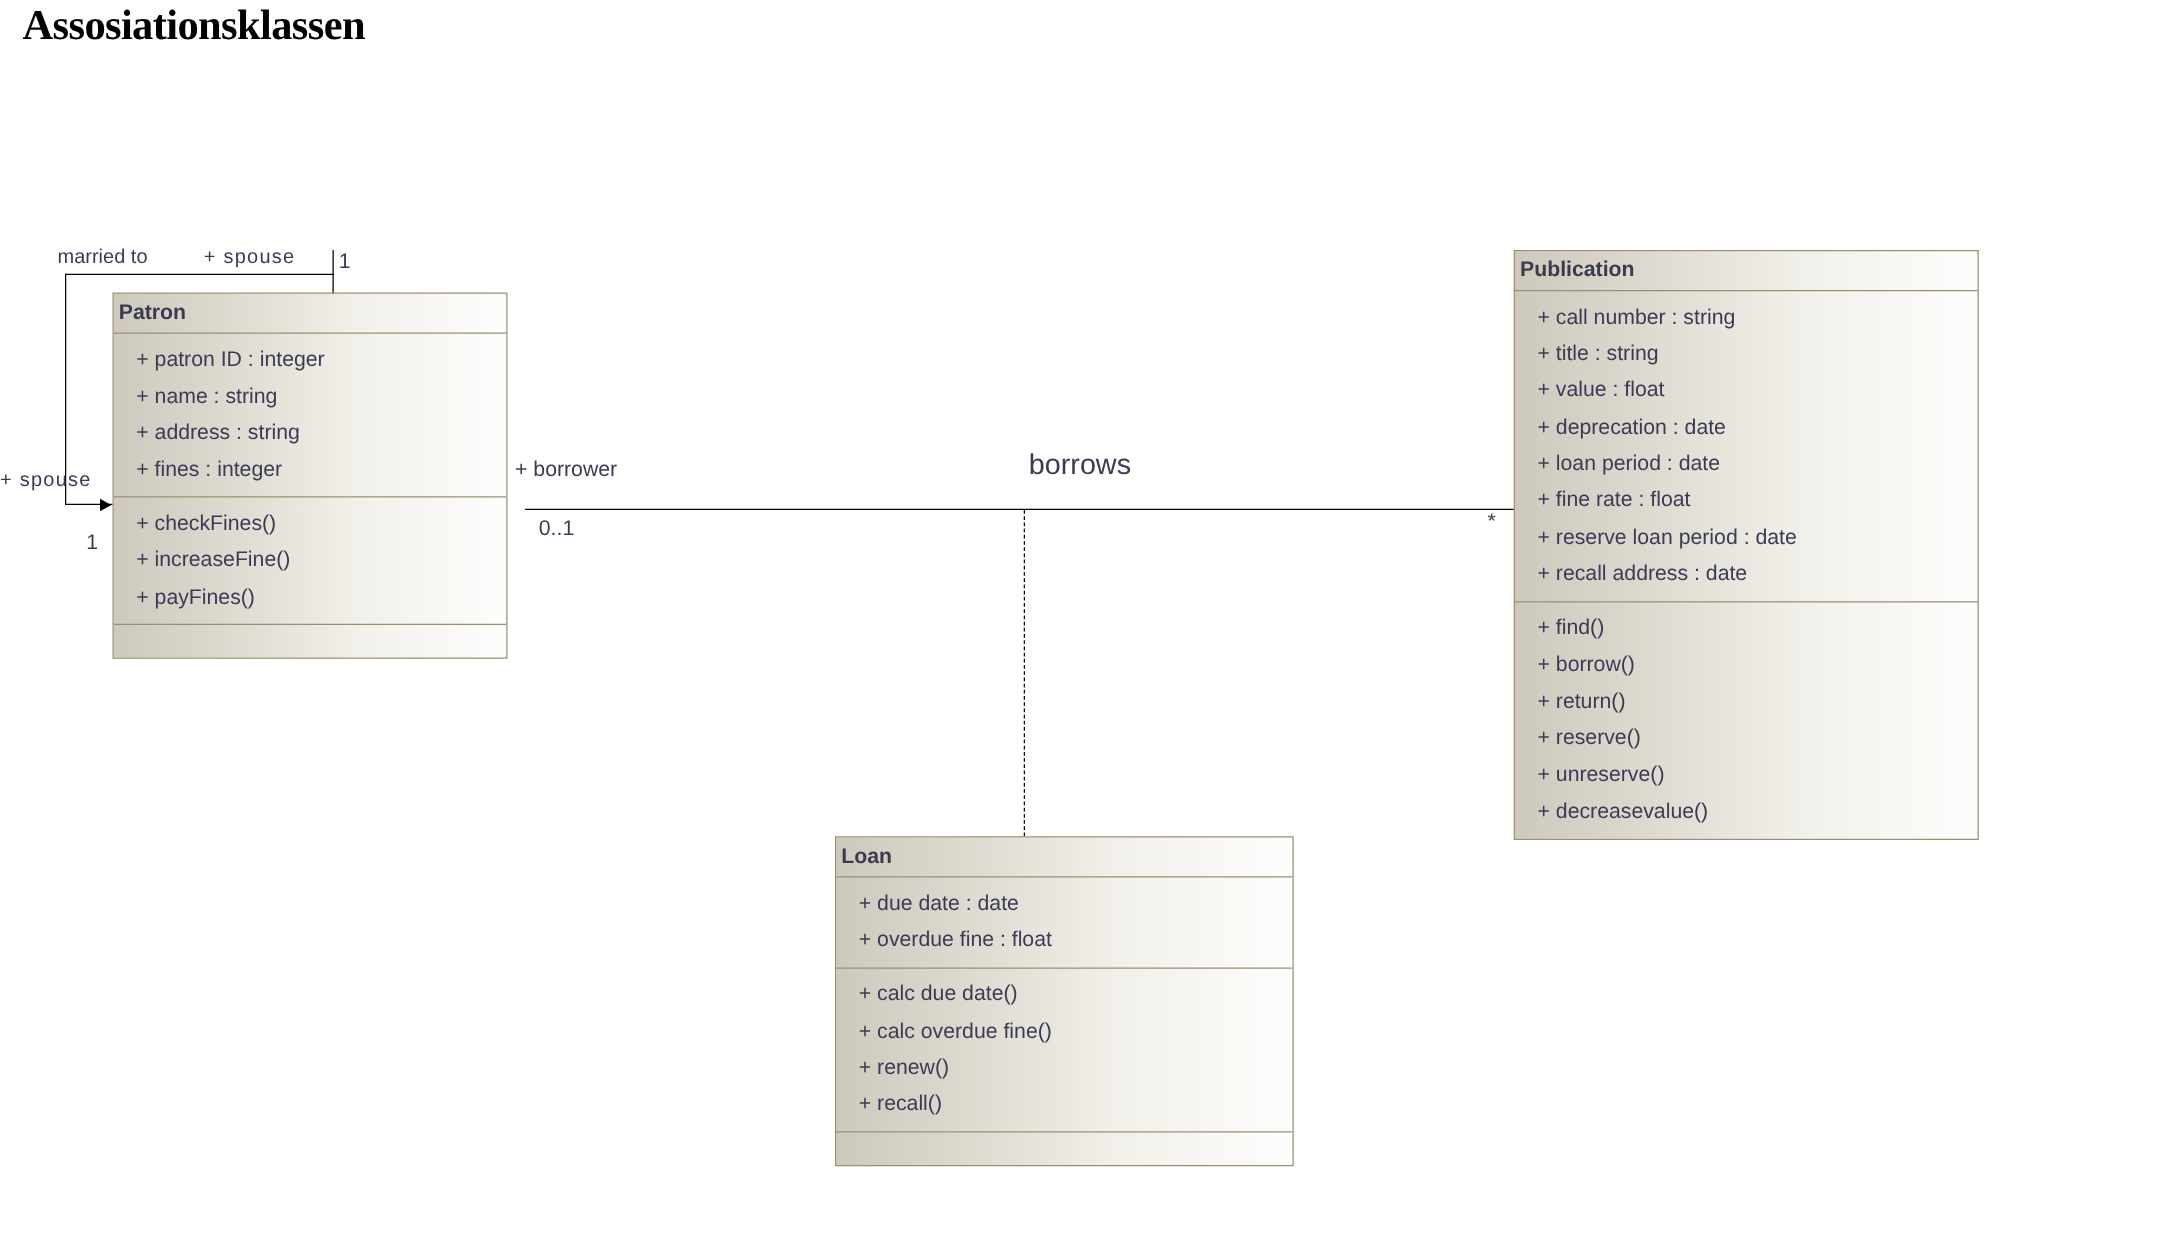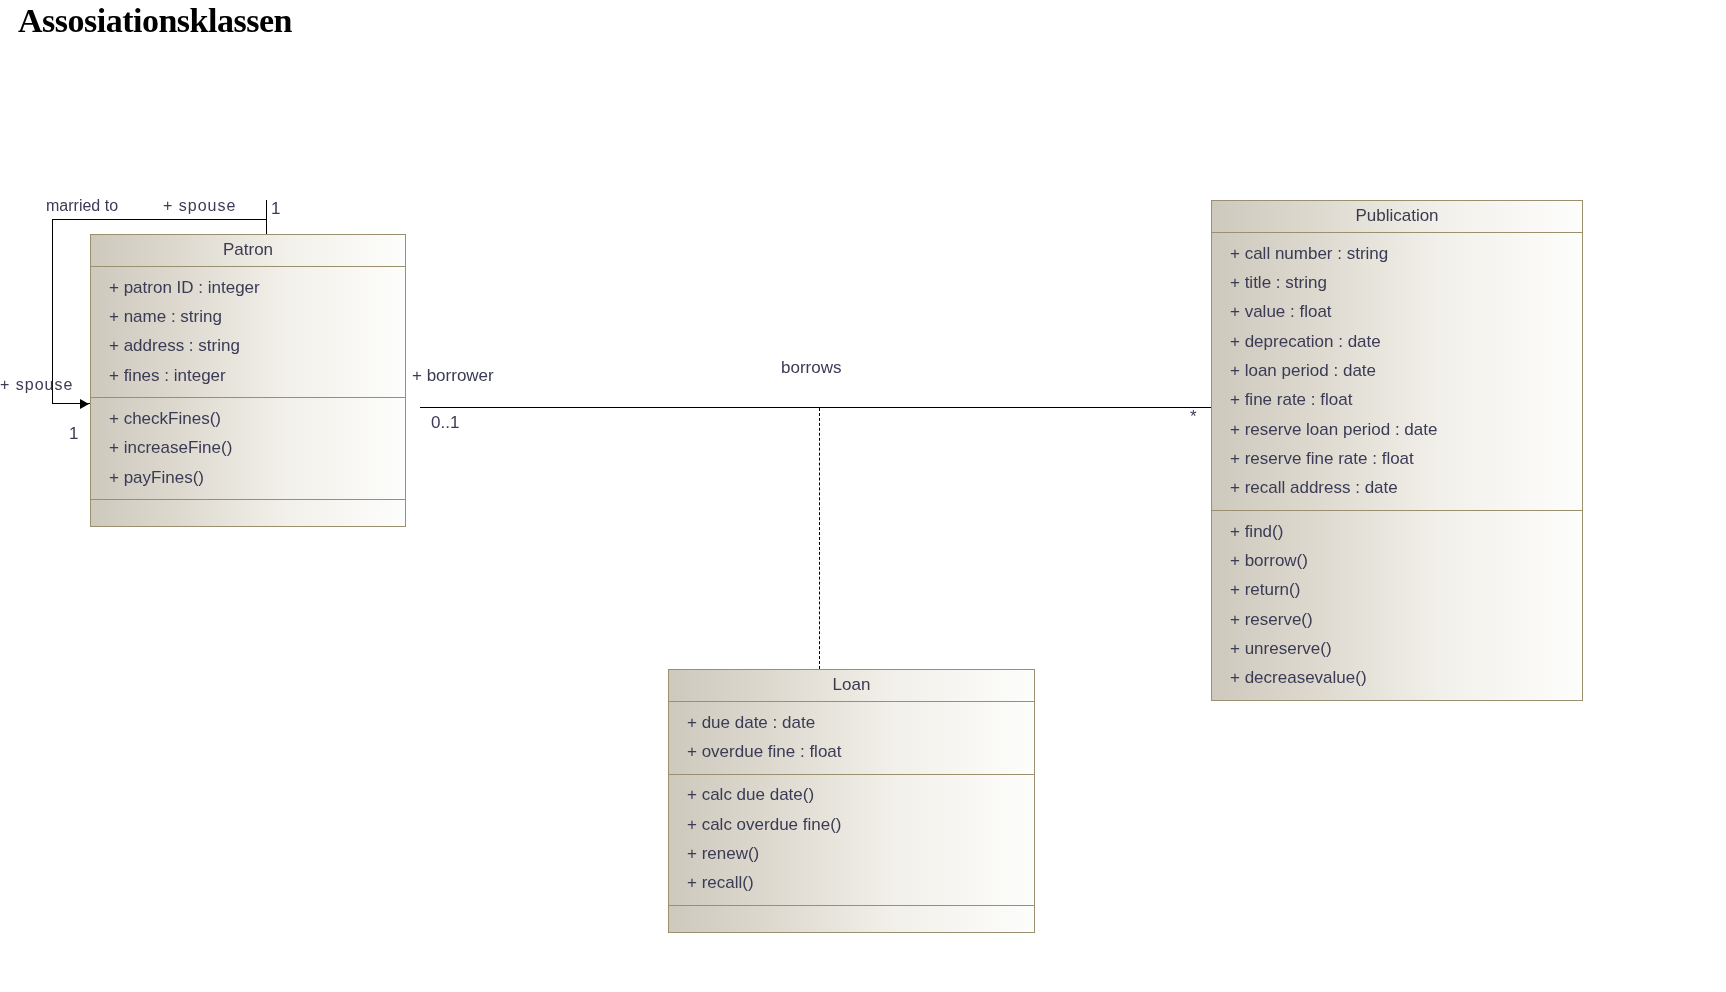--- a/index.html
+++ b/index.html
@@ -27,23 +27,22 @@
     white-space: nowrap;
   }
 
   .uml-class {
     position: absolute;
     border: 1px solid #9a9070;
     background: linear-gradient(to right, #cdc9bd 0%, #ddd9cf 28%, #f2f0ea 62%, #fdfdfc 100%);
     box-sizing: border-box;
   }
   .uml-header {
-    text-align: center;
     font-size: 17px;
-    font-weight: normal;
+    font-weight: bold;
     color: #3b3b4f;
     padding: 5px 4px 6px 4px;
     border-bottom: 1px solid #9a9070;
     box-sizing: border-box;
   }
   .uml-compartment {
     padding: 6px 0 7px 0;
     border-bottom: 1px solid #9a9070;
     box-sizing: border-box;
   }
@@ -104,21 +103,21 @@
 
 <div class="edge-label" style="left:46px; top:197px;">married to</div>
 <div class="edge-label" style="left:163px; top:197px; letter-spacing:1px;">+ spouse</div>
 <div class="edge-label" style="left:271px; top:199px; font-size:17px;">1</div>
 <div class="edge-label" style="left:0px; top:376px; letter-spacing:1px;">+ spouse</div>
 <div class="edge-label" style="left:69px; top:424px; font-size:17px;">1</div>
 
 <div class="line hline" style="left:420px; top:407px; width:791px; height:1px;"></div>
 <div class="dashed-v" style="left:819px; top:408px; height:261px;"></div>
 
-<div class="edge-label" style="left:781px; top:358px; font-size:17px;">borrows</div>
+<div class="edge-label" style="left:823px; top:358px; font-size:23px;">borrows</div>
 <div class="edge-label" style="left:412px; top:366px; font-size:17px;">+ borrower</div>
 <div class="edge-label" style="left:431px; top:413px; font-size:17px;">0..1</div>
 <div class="edge-label" style="left:1190px; top:407px; font-size:17px;">*</div>
 
 <div class="uml-class" style="left:90px; top:234px; width:316px;">
   <div class="uml-header">Patron</div>
   <div class="uml-compartment">
     <div class="uml-item">+ patron ID : integer</div>
     <div class="uml-item">+ name : string</div>
     <div class="uml-item">+ address : string</div>
@@ -135,21 +134,20 @@
 <div class="uml-class" style="left:1211px; top:200px; width:372px;">
   <div class="uml-header">Publication</div>
   <div class="uml-compartment">
     <div class="uml-item">+ call number : string</div>
     <div class="uml-item">+ title : string</div>
     <div class="uml-item">+ value : float</div>
     <div class="uml-item">+ deprecation : date</div>
     <div class="uml-item">+ loan period : date</div>
     <div class="uml-item">+ fine rate : float</div>
     <div class="uml-item">+ reserve loan period : date</div>
-    <div class="uml-item">+ reserve fine rate : float</div>
     <div class="uml-item">+ recall address : date</div>
   </div>
   <div class="uml-compartment">
     <div class="uml-item">+ find()</div>
     <div class="uml-item">+ borrow()</div>
     <div class="uml-item">+ return()</div>
     <div class="uml-item">+ reserve()</div>
     <div class="uml-item">+ unreserve()</div>
     <div class="uml-item">+ decreasevalue()</div>
   </div>

